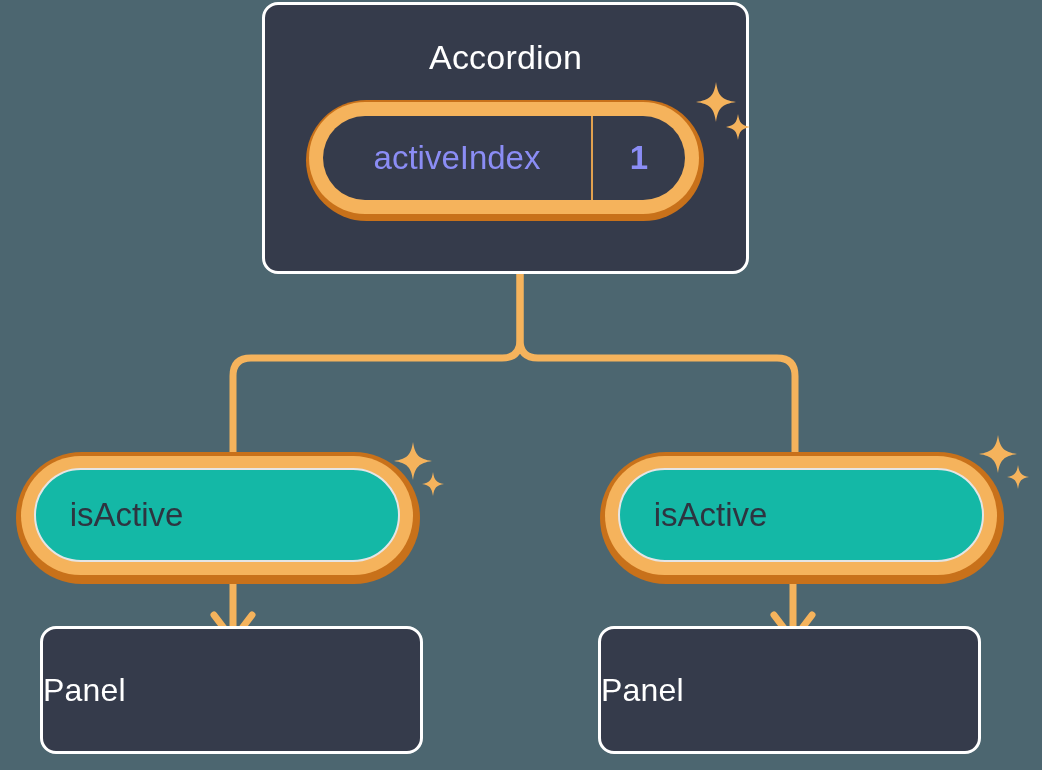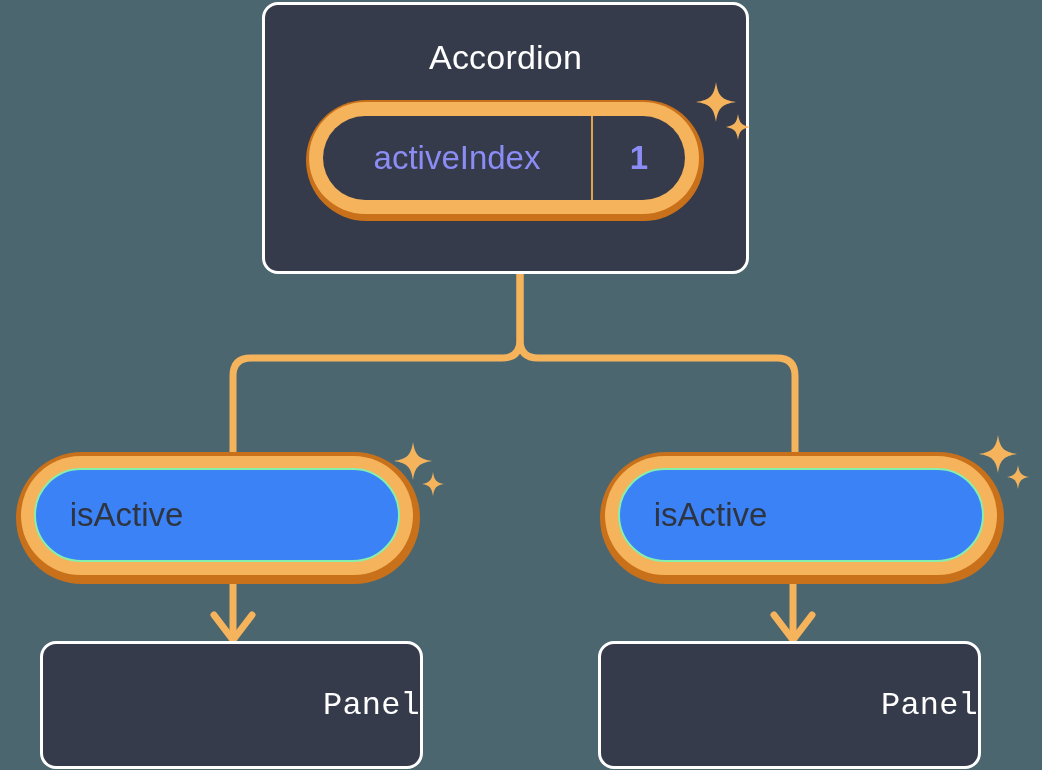--- a/index.html
+++ b/index.html
@@ -55,25 +55,24 @@
     width: 487px;
     height: 272px;
   }
   #accordion-card .card-title {
     margin-top: 33px;
   }
 
   .panel-card {
     width: 383px;
     height: 128px;
-    top: 641px;
+    top: 626px;
     display: flex;
     align-items: center;
-    justify-content: flex-end;
-    font-family: Liberation Mono, monospace;
+    justify-content: flex-start;
   }
   #panel-left  { left: 40px; }
   #panel-right { left: 598px; }
   .panel-card .card-title { font-size: 32px; }
 
   
   .capsule {
     position: absolute;
     z-index: 3;
     box-sizing: border-box;
@@ -134,22 +133,22 @@
     height: 132px;
     top: 452px;
   }
   #capsule-isactive-false { left: 16px; }
   #capsule-isactive-true  { left: 600px; }
 
   .capsule-bool .ring-outer { background: #c8711a; }
   .capsule-bool .ring-inner { left: 5px; top: 4px; right: 7px; bottom: 9px; background: #f5b35c; }
   .capsule-bool .body {
     left: 18px; top: 16px; right: 20px; bottom: 22px;
-    background: #3b82f6;
-    border: 2px solid #86efac;
+    background: #14b8a6;
+    border: 2px solid #e5e5e5;
   }
   .capsule-bool .cell       { font-size: 33px; color: #2e3440; }
   .capsule-bool .cell-key   { flex: 0 0 50%; }
   .capsule-bool .cell-value { flex: 1 1 auto; border-left: 2px solid #2e3440; }
 
   
   .sparkle {
     position: absolute;
     z-index: 4;
     pointer-events: none;

